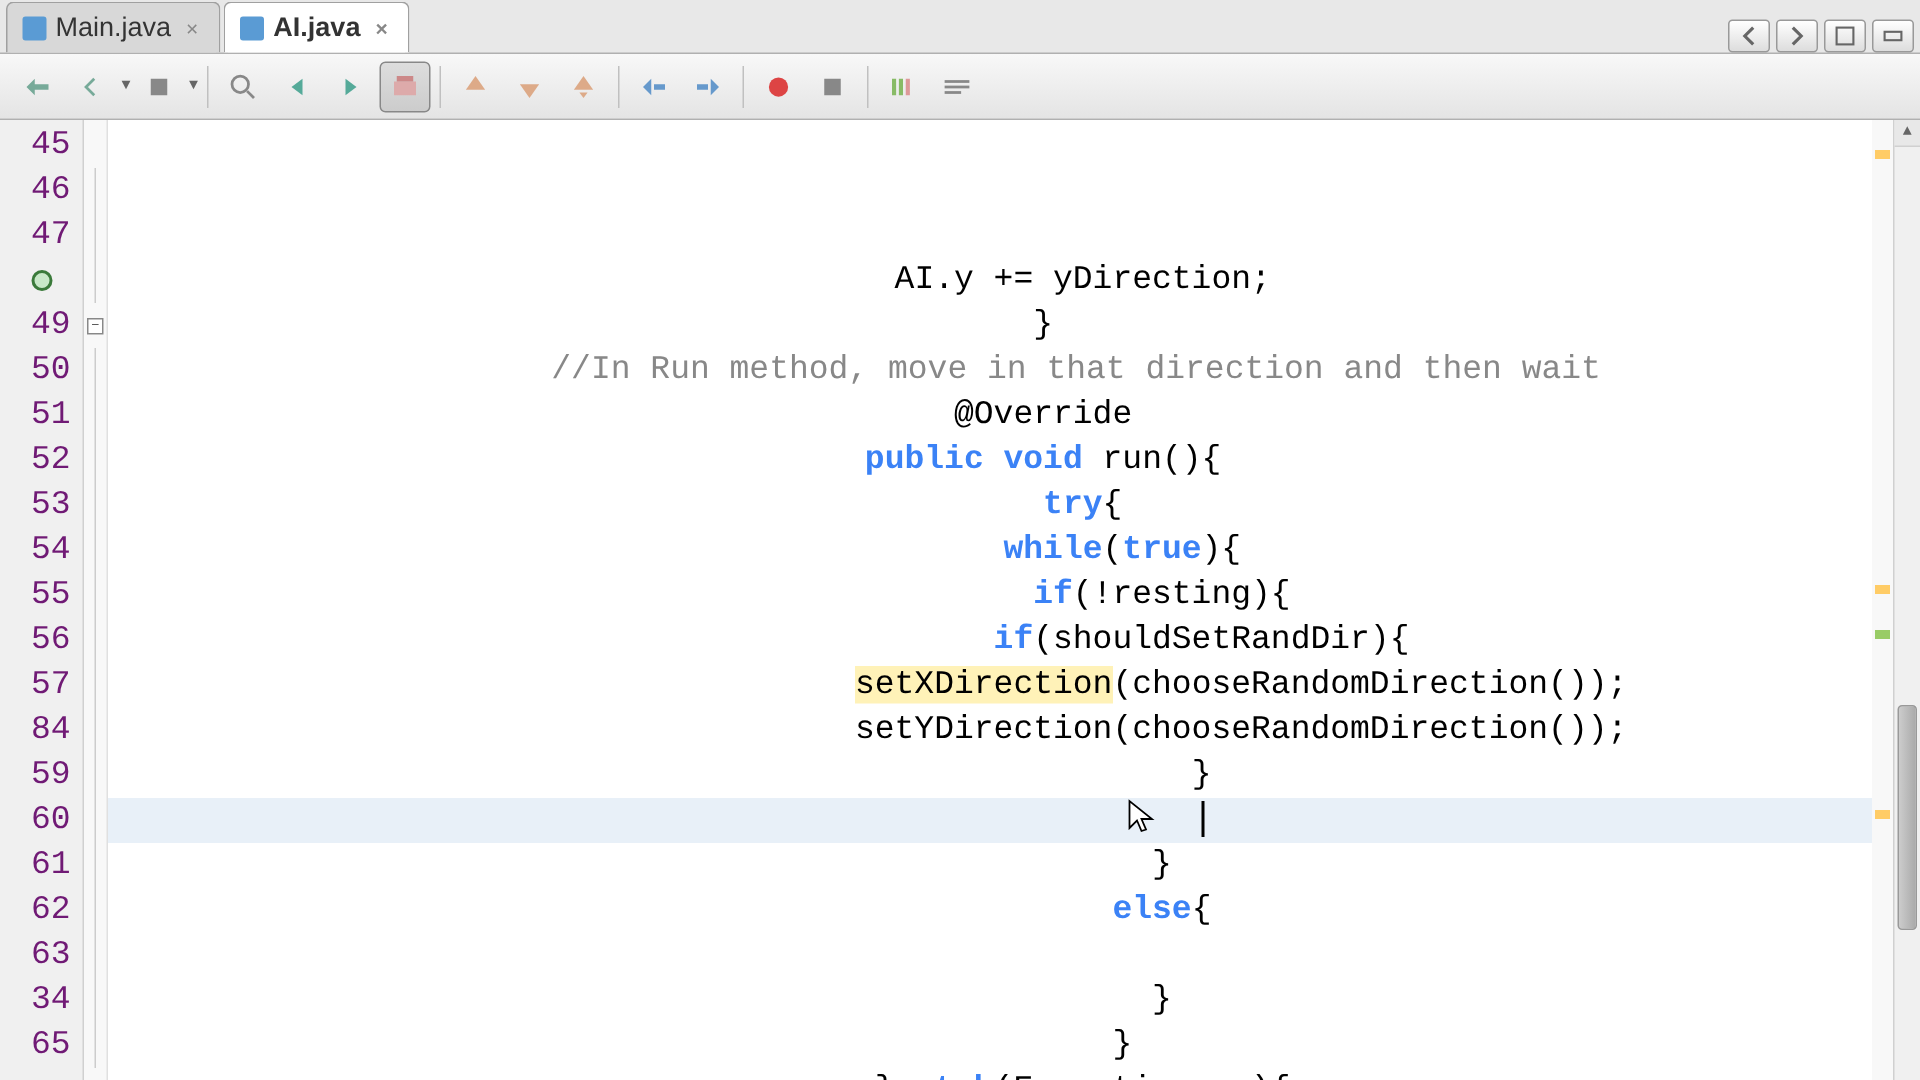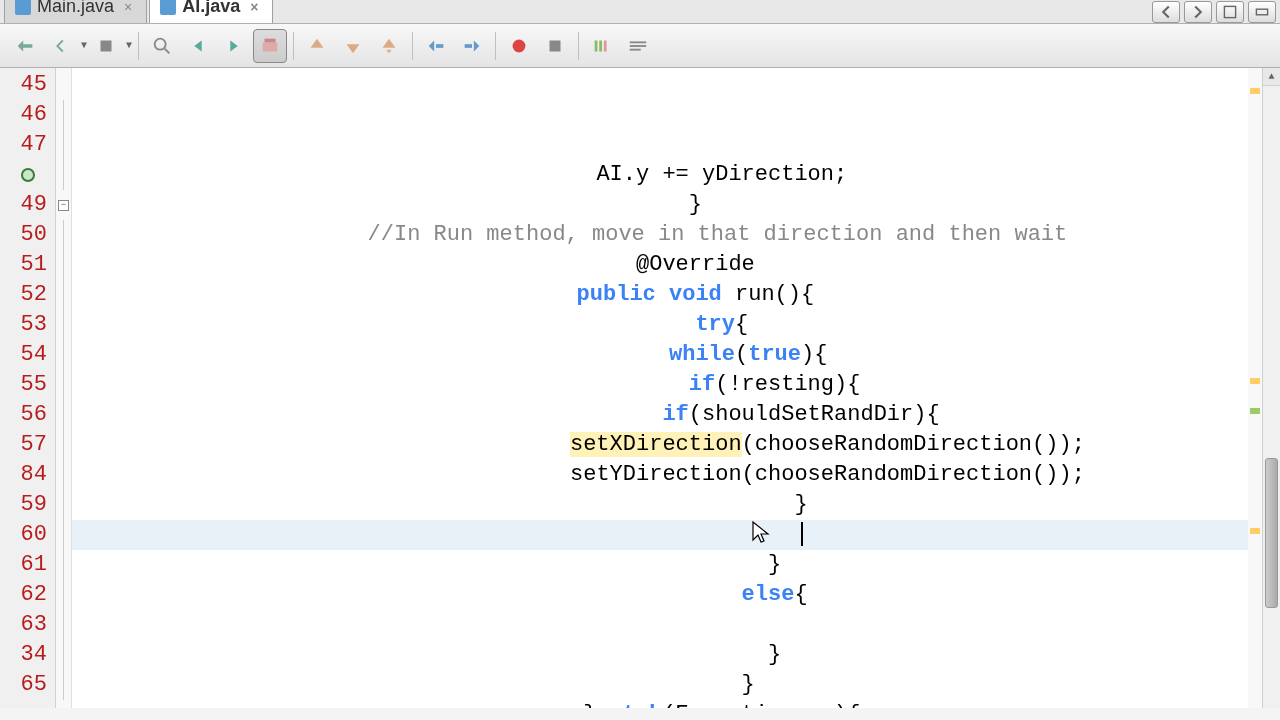--- a/index.html
+++ b/index.html
@@ -7,21 +7,21 @@
   font-family: Monaco, Consolas, "Courier New", monospace;
   background: #f4f4f4;
   width: 1280px;
   height: 720px;
   overflow: hidden;
 }
 .tabs {
   display: flex;
   background: #e8e8e8;
   border-bottom: 1px solid #b0b0b0;
-  height: 24px;
+  height: 36px;
   align-items: flex-end;
   padding-left: 4px;
 }
 .tab {
   display: flex;
   align-items: center;
   padding: 6px 10px;
   background: #d8d8d8;
   border: 1px solid #a0a0a0;
   border-bottom: none;
@@ -109,21 +109,21 @@
   background: #fff;
   position: relative;
 }
 .gutter {
   width: 56px;
   background: #f0f0f0;
   border-right: 1px solid #d0d0d0;
   text-align: right;
   padding-top: 2px;
   font-size: 22px;
-  color: #b91c1c;
+  color: #701a75;
   user-select: none;
 }
 .gutter .ln {
   height: 30px;
   line-height: 30px;
   padding-right: 8px;
 }
 .fold-gutter {
   width: 16px;
   background: #f8f8f8;

